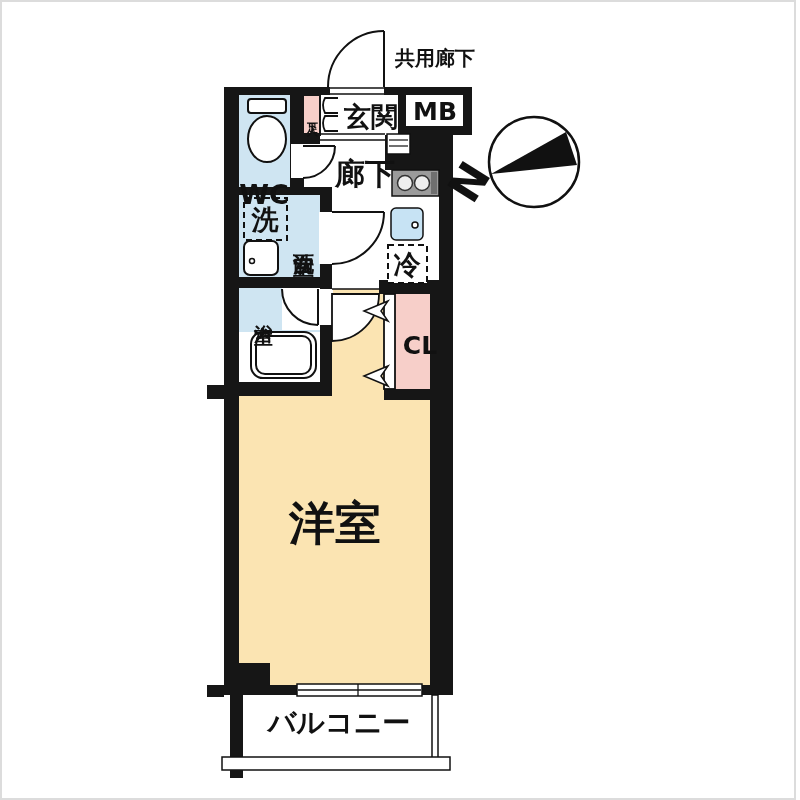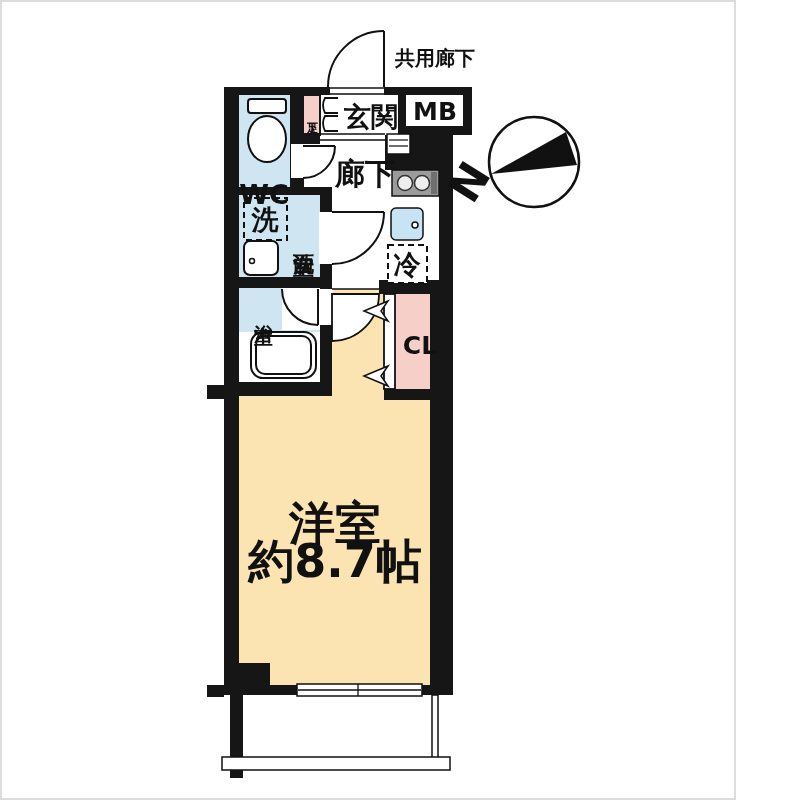--- a/index.html
+++ b/index.html
@@ -1,17 +1,17 @@
 <!DOCTYPE html>
 <html><head>
 <meta charset="utf-8">
 <style>
   html,body{margin:0;padding:0;background:#fff;}
   #stage{
-    position:relative;width:736px;height:800px;background:#ffffff;
+    position:relative;width:796px;height:800px;background:#ffffff;
     box-sizing:border-box;border:2px solid #dcdcdc;overflow:hidden;
     font-family:"DejaVu Sans","Liberation Sans",sans-serif;
   }
   #plan-svg{position:absolute;left:0;top:0;width:800px;height:800px;}
   .lbl{
     position:absolute;transform:translate(-50%,-50%);
     color:#111;font-weight:bold;white-space:nowrap;line-height:1;
     text-align:center;
   }
   .lbl.vert{
@@ -158,16 +158,16 @@
   <div class="lbl f25" style="left:433px;top:109px;">MB</div>
   <div class="lbl vert f11" style="left:310px;top:113px;">下足入</div>
   <div class="lbl f27" style="left:262px;top:164px;margin-top:28px;">WC</div>
   <div class="lbl f22" style="left:363px;top:172px;">廊下</div>
   <div class="lbl f23" style="left:263px;top:217px;">洗</div>
   <div class="lbl vert f21" style="left:301px;top:236px;">洗面室</div>
   <div class="lbl f23" style="left:405px;top:262px;">冷</div>
   <div class="lbl vert f19" style="left:262px;top:309px;">浴室</div>
   <div class="lbl f25" style="left:410px;top:343px;padding-left:16px;">CL</div>
   <div class="lbl f34" style="left:333px;top:521px;">洋室</div>
-  <div class="lbl f34" style="left:333px;top:559px;">約8.7帖</div>
+  <div class="lbl f28" style="left:337px;top:721px;">バルコニー</div>
   <div id="north-letter" style="left:467px;top:180px;">N</div>
 
 </div>
 
 </body></html>

